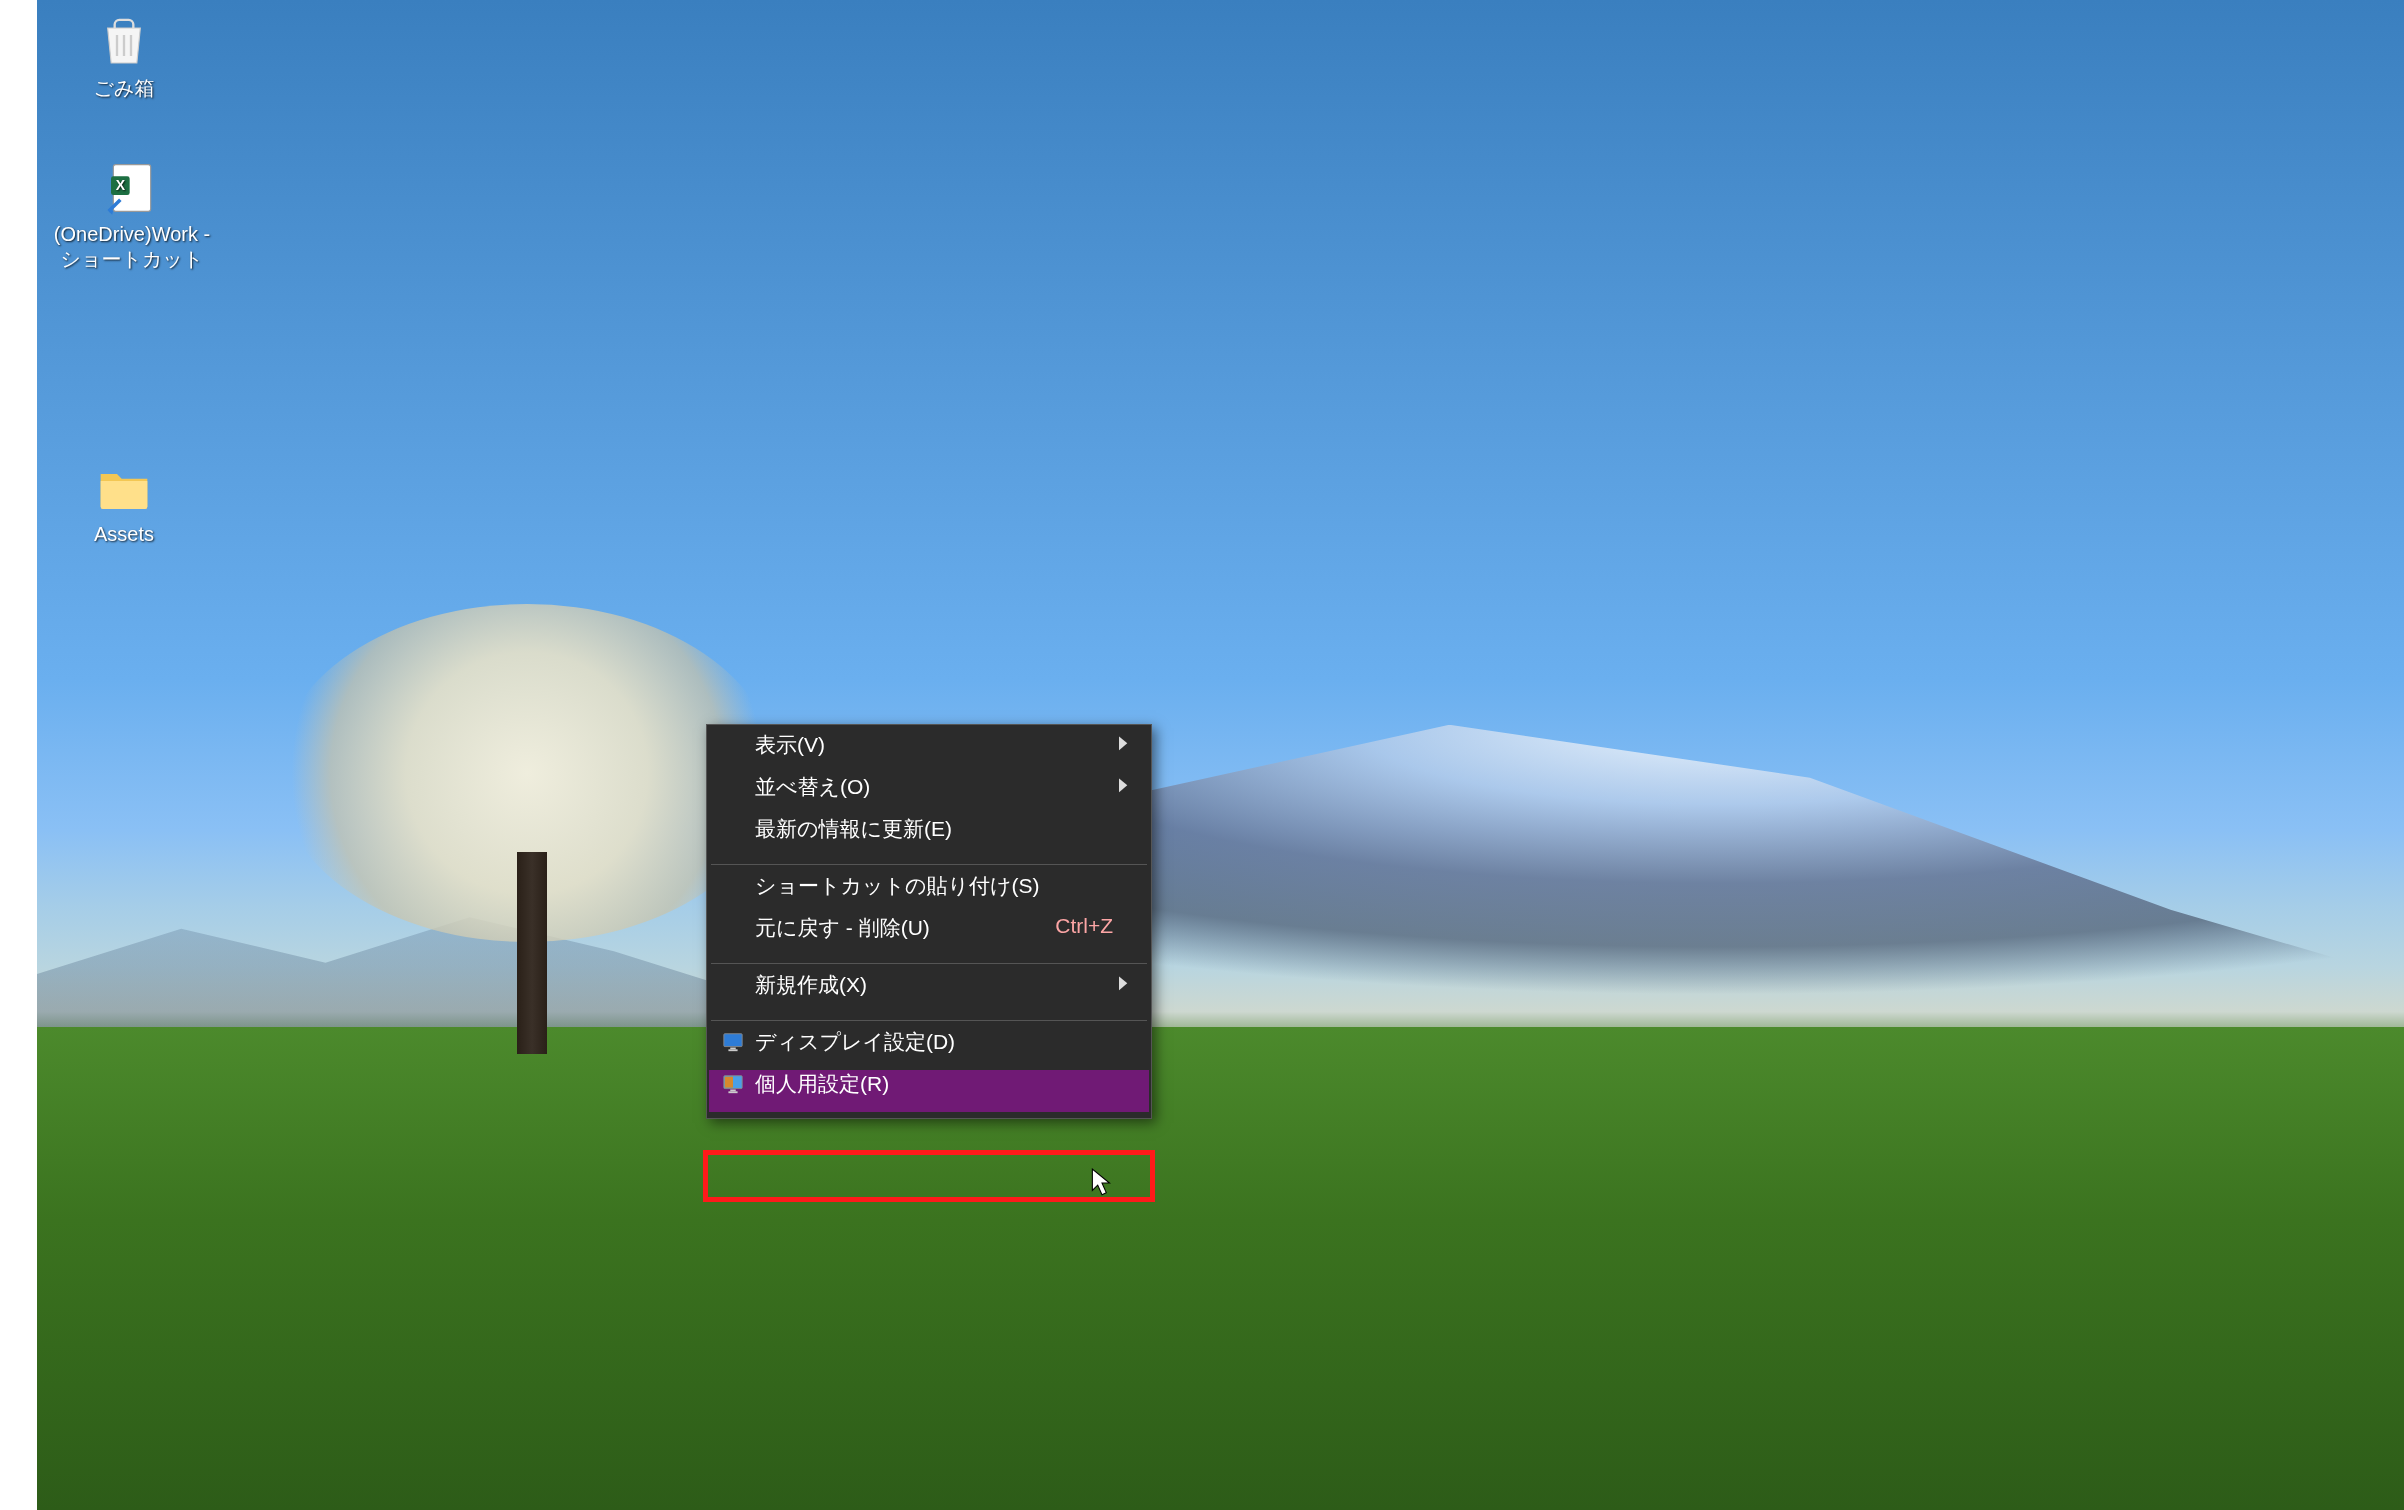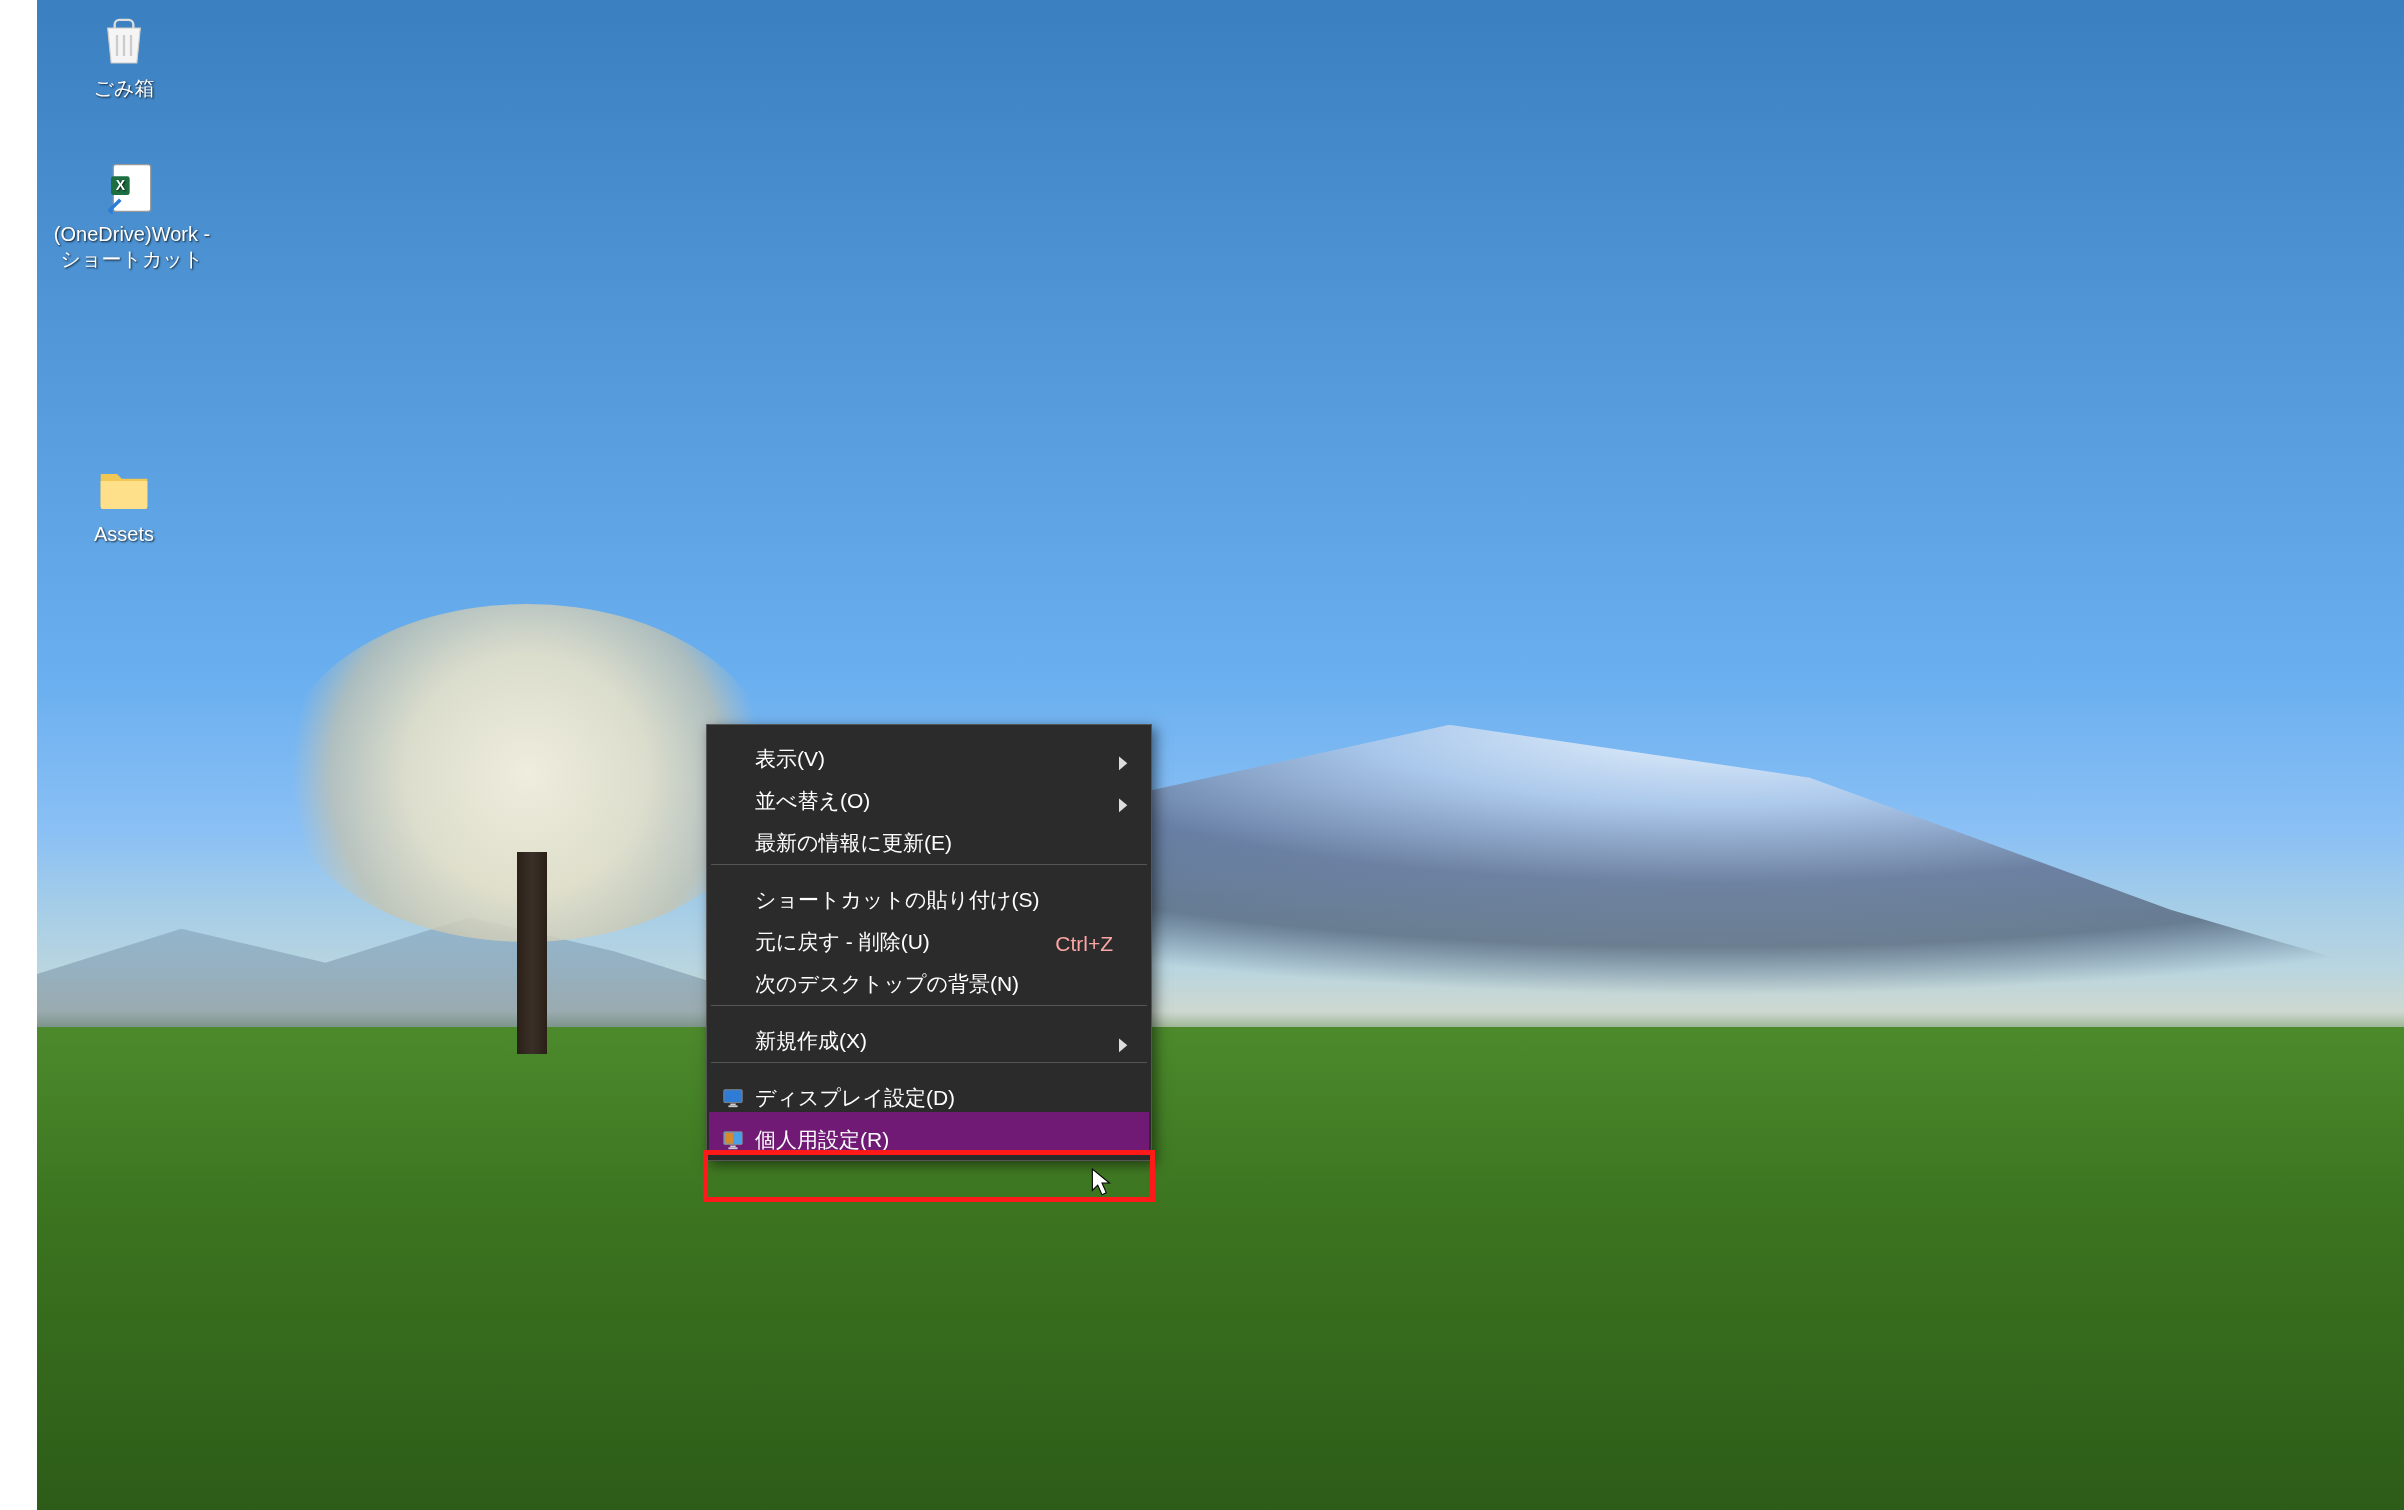--- a/index.html
+++ b/index.html
@@ -118,21 +118,21 @@
     background: #2b2b2b;
     color: #fff;
     border: 1px solid #555;
     box-shadow: 4px 4px 12px rgba(0,0,0,0.5);
     padding: 6px 2px;
     font-size: 21px;
     min-width: 440px;
   }
   .menu-item {
     display: flex;
-    align-items: flex-end;
+    align-items: flex-start;
     height: 42px;
     padding: 0 18px 0 10px;
     white-space: nowrap;
     position: relative;
   }
   .menu-item .mi-icon {
     width: 28px;
     height: 28px;
     margin-right: 8px;
     flex: 0 0 28px;
@@ -231,25 +231,20 @@
       <div class="menu-sep"></div>
       <div class="menu-item">
         <span class="mi-icon"></span>
         <span class="mi-label">ショートカットの貼り付け(S)</span>
         <span class="mi-arrow"></span>
       </div>
       <div class="menu-item">
         <span class="mi-icon"></span>
         <span class="mi-label">元に戻す - 削除(U)</span>
         <span class="mi-shortcut">Ctrl+Z</span>
-        <span class="mi-arrow"></span>
-      </div>
-      <div class="menu-item">
-        <span class="mi-icon"></span>
-        <span class="mi-label">次のデスクトップの背景(N)</span>
         <span class="mi-arrow"></span>
       </div>
       <div class="menu-sep"></div>
       <div class="menu-item">
         <span class="mi-icon"></span>
         <span class="mi-label">新規作成(X)</span>
         <span class="mi-arrow" style="transform: scaleX(0.6);">▶</span>
       </div>
       <div class="menu-sep"></div>
       <div class="menu-item">

